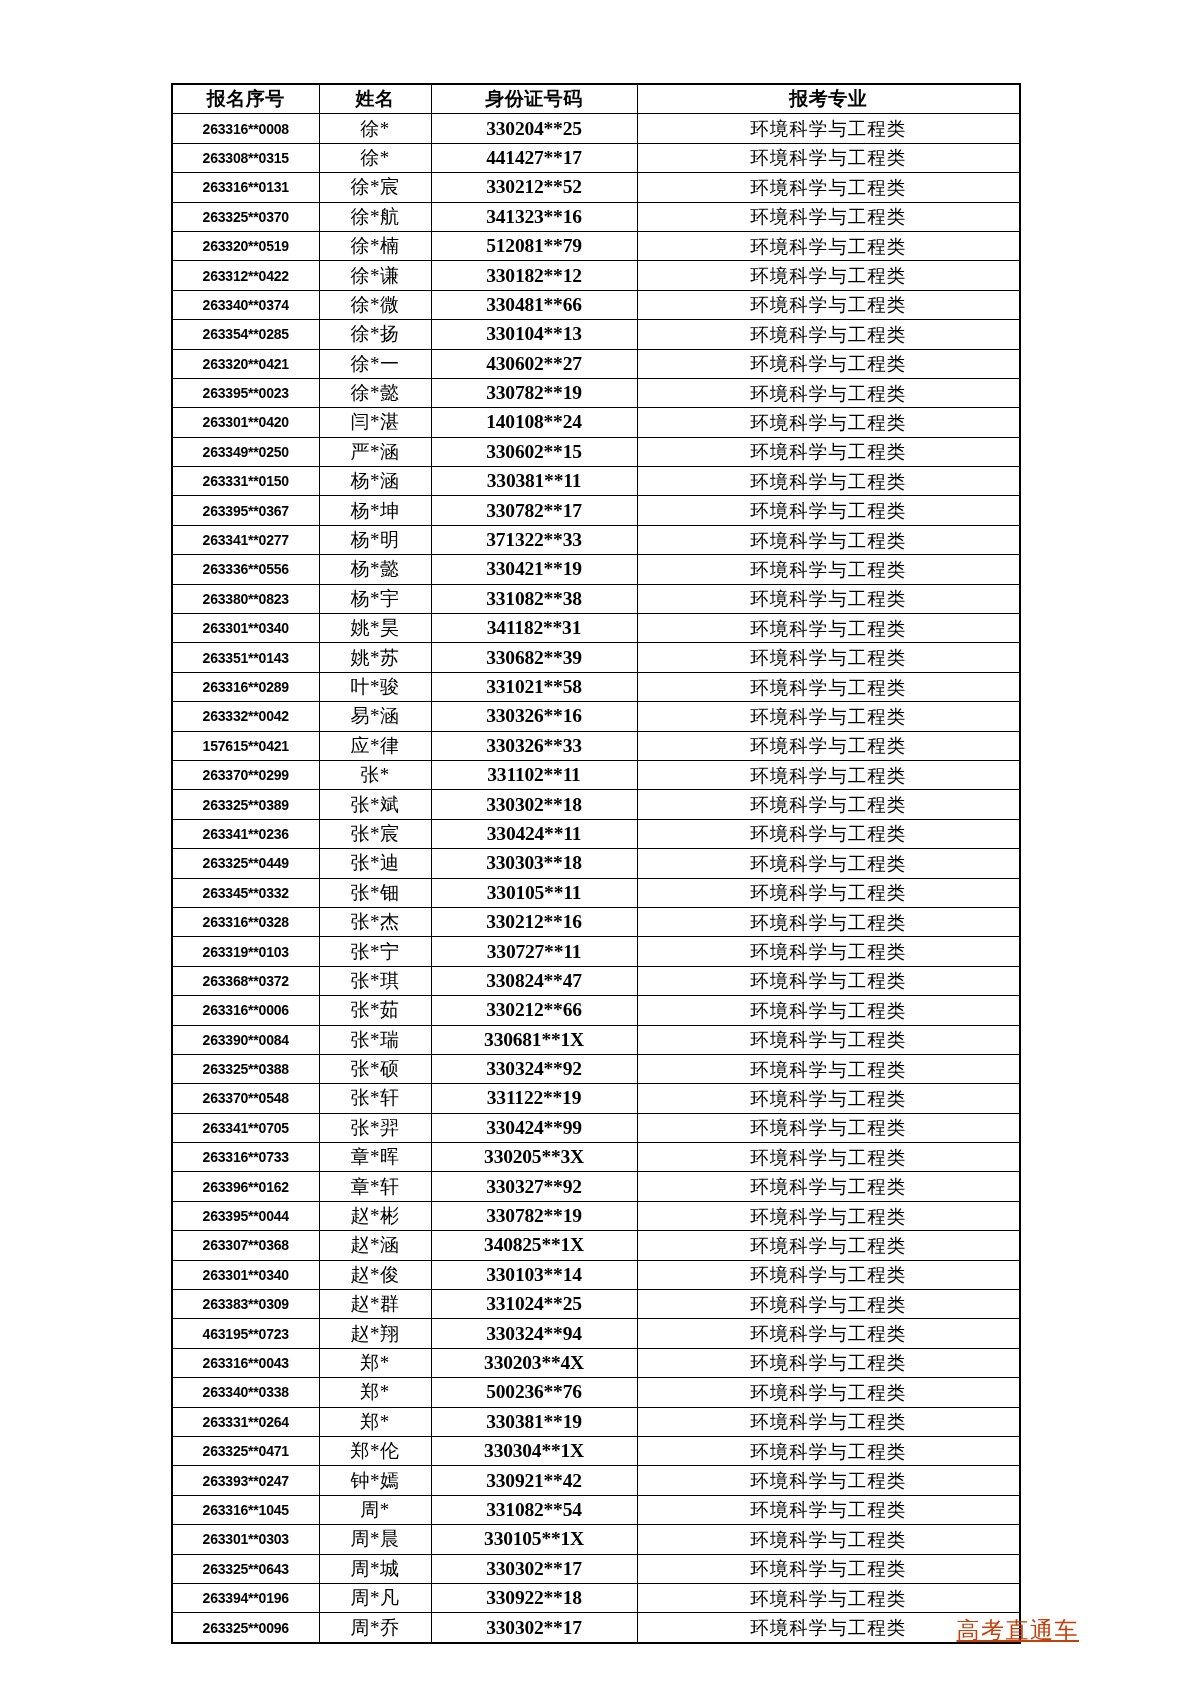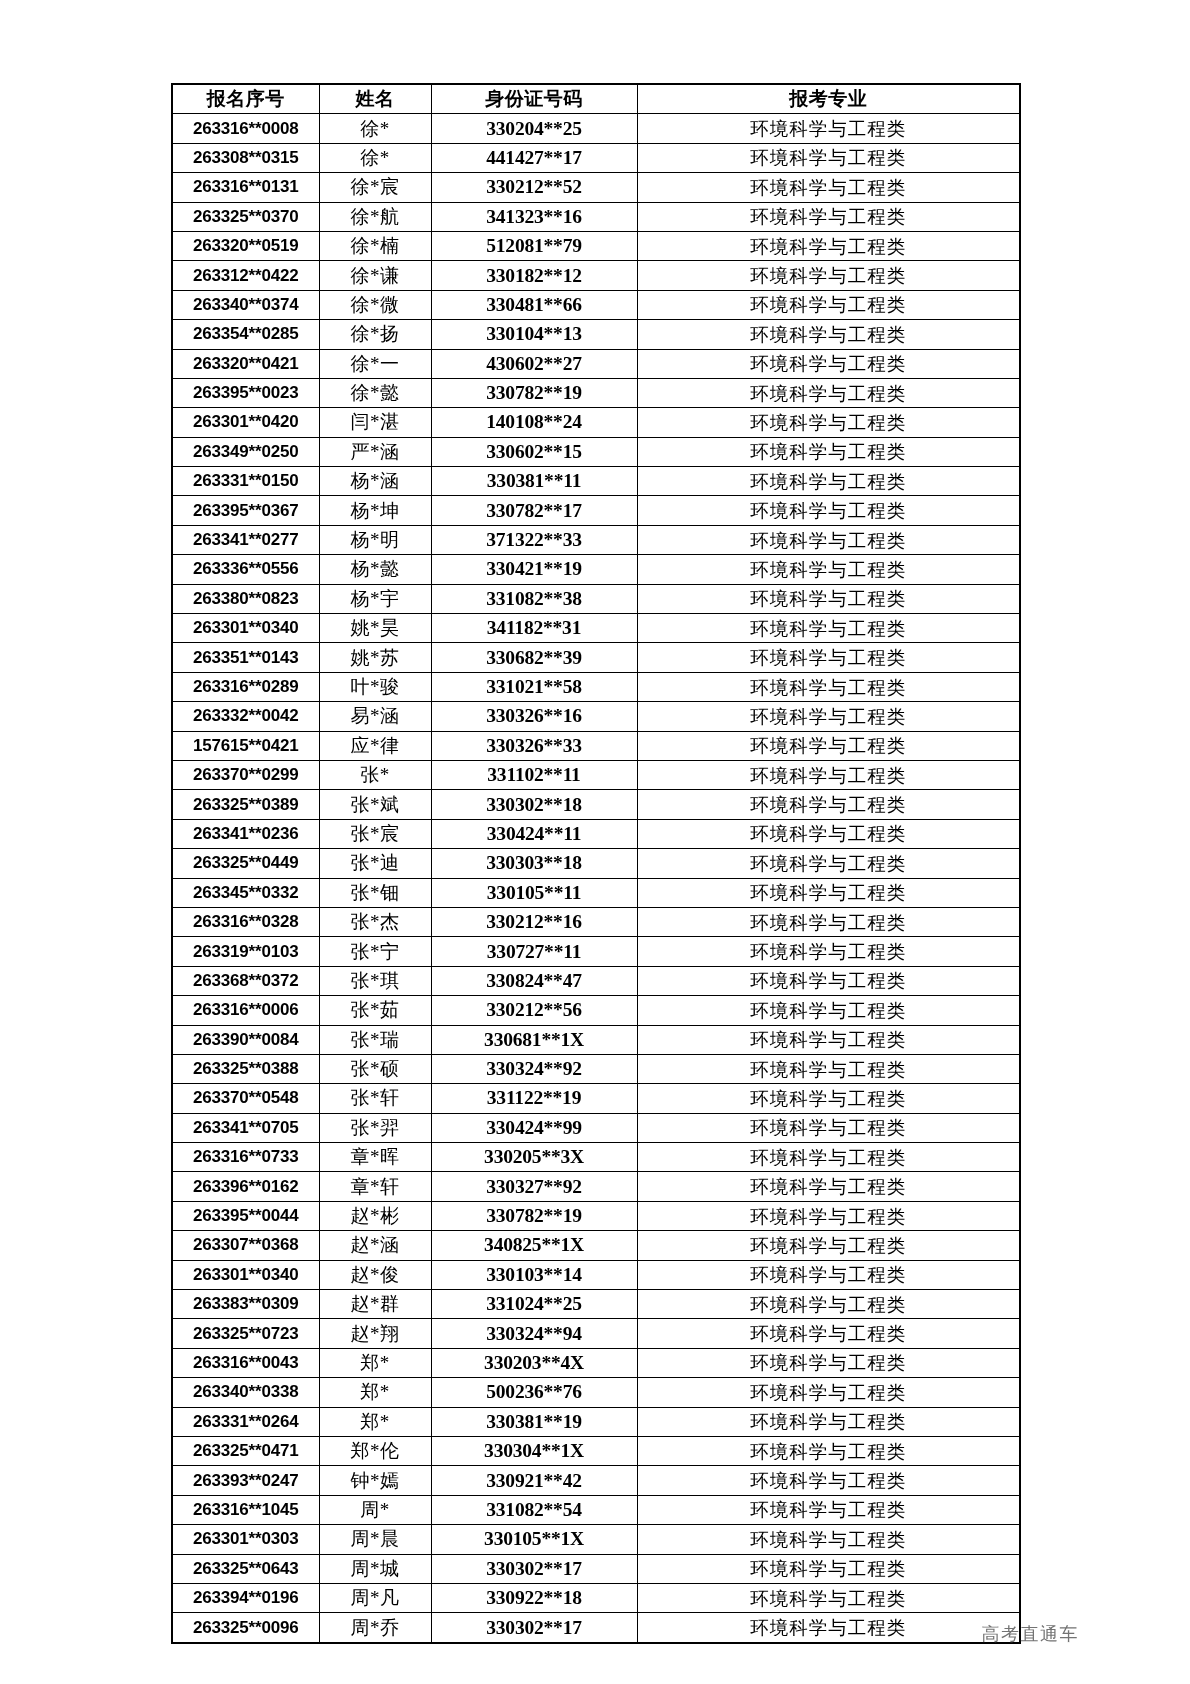--- a/index.html
+++ b/index.html
@@ -54,21 +54,21 @@
     color: #000000;
   }
 
   table.roster thead th {
     font-size: 19px;
     font-weight: 700;
     letter-spacing: 0.5px;
   }
 
   table.roster tbody td.seq {
-    font-size: 17px;
+    font-size: 14px;
     font-weight: 700;
     font-family: "Liberation Sans", "DejaVu Sans", sans-serif;
     letter-spacing: -0.2px;
   }
 
   table.roster tbody td.name {
     font-size: 19px;
     font-weight: 500;
     letter-spacing: 0.5px;
   }
@@ -84,26 +84,27 @@
     font-size: 18.5px;
     font-weight: 400;
     letter-spacing: 1px;
     text-align: center;
   }
 
   .watermark {
     position: absolute;
     right: 34px;
     bottom: 38px;
-    font-size: 18px;
-    color: #737373;
+    font-size: 23px;
+    color: #c2410c;
     font-family: "Liberation Sans", "DejaVu Sans", sans-serif;
     letter-spacing: 1.5px;
     white-space: nowrap;
     user-select: none;
+    text-decoration: underline;
   }
 </style>
 </head>
 <body>
 
 <div class="page">
 
   <div class="table-wrap">
     <table class="roster">
       <colgroup>
@@ -297,21 +298,21 @@
           </tr>
           <tr>
             <td class="seq">263368**0372</td>
             <td class="name">张*琪</td>
             <td class="idnum">330824**47</td>
             <td class="major">环境科学与工程类</td>
           </tr>
           <tr>
             <td class="seq">263316**0006</td>
             <td class="name">张*茹</td>
-            <td class="idnum">330212**56</td>
+            <td class="idnum">330212**66</td>
             <td class="major">环境科学与工程类</td>
           </tr>
           <tr>
             <td class="seq">263390**0084</td>
             <td class="name">张*瑞</td>
             <td class="idnum">330681**1X</td>
             <td class="major">环境科学与工程类</td>
           </tr>
           <tr>
             <td class="seq">263325**0388</td>
@@ -361,21 +362,21 @@
             <td class="idnum">330103**14</td>
             <td class="major">环境科学与工程类</td>
           </tr>
           <tr>
             <td class="seq">263383**0309</td>
             <td class="name">赵*群</td>
             <td class="idnum">331024**25</td>
             <td class="major">环境科学与工程类</td>
           </tr>
           <tr>
-            <td class="seq">263325**0723</td>
+            <td class="seq">463195**0723</td>
             <td class="name">赵*翔</td>
             <td class="idnum">330324**94</td>
             <td class="major">环境科学与工程类</td>
           </tr>
           <tr>
             <td class="seq">263316**0043</td>
             <td class="name">郑*</td>
             <td class="idnum">330203**4X</td>
             <td class="major">环境科学与工程类</td>
           </tr>

